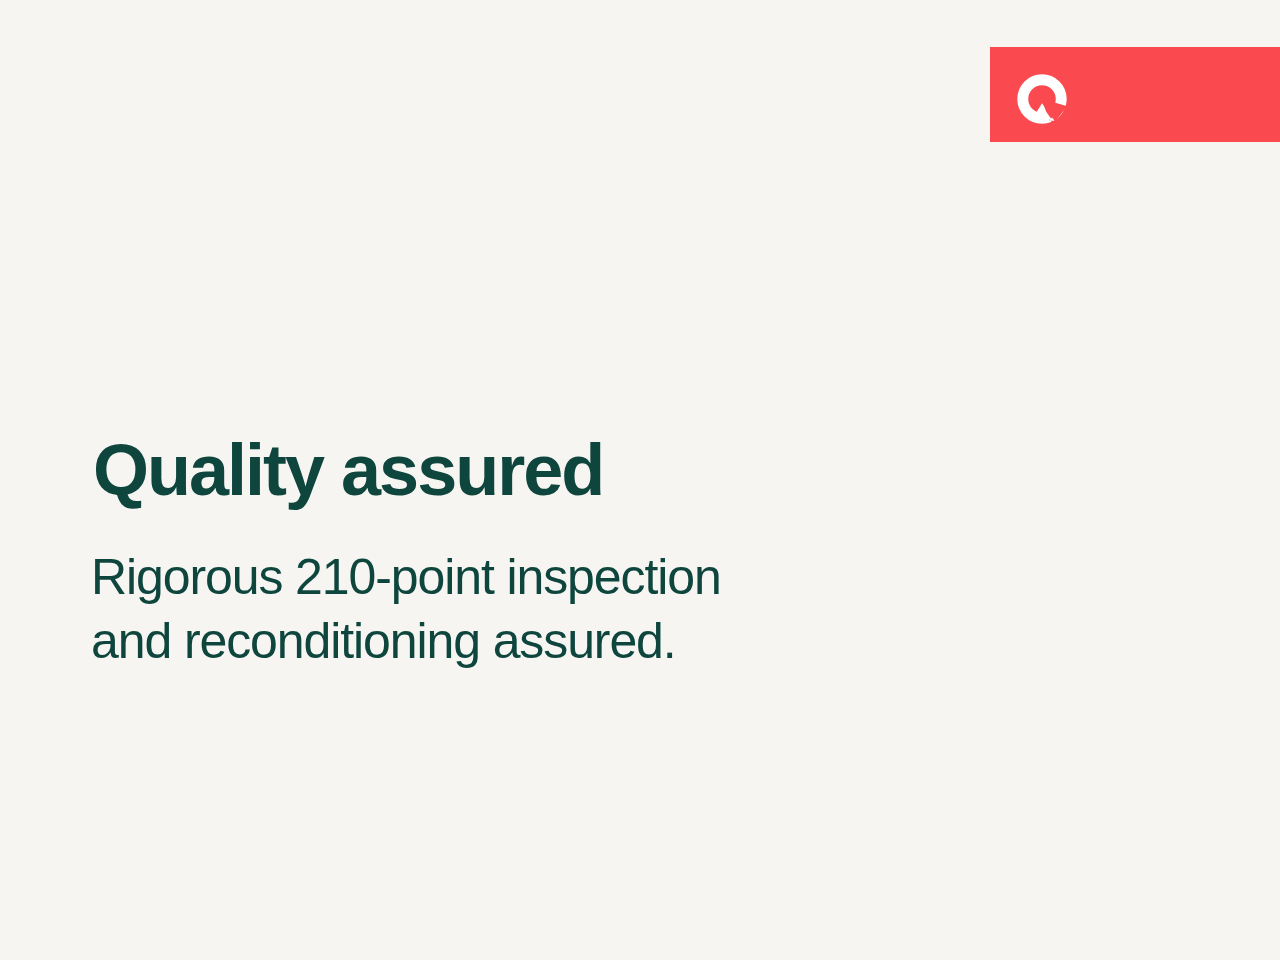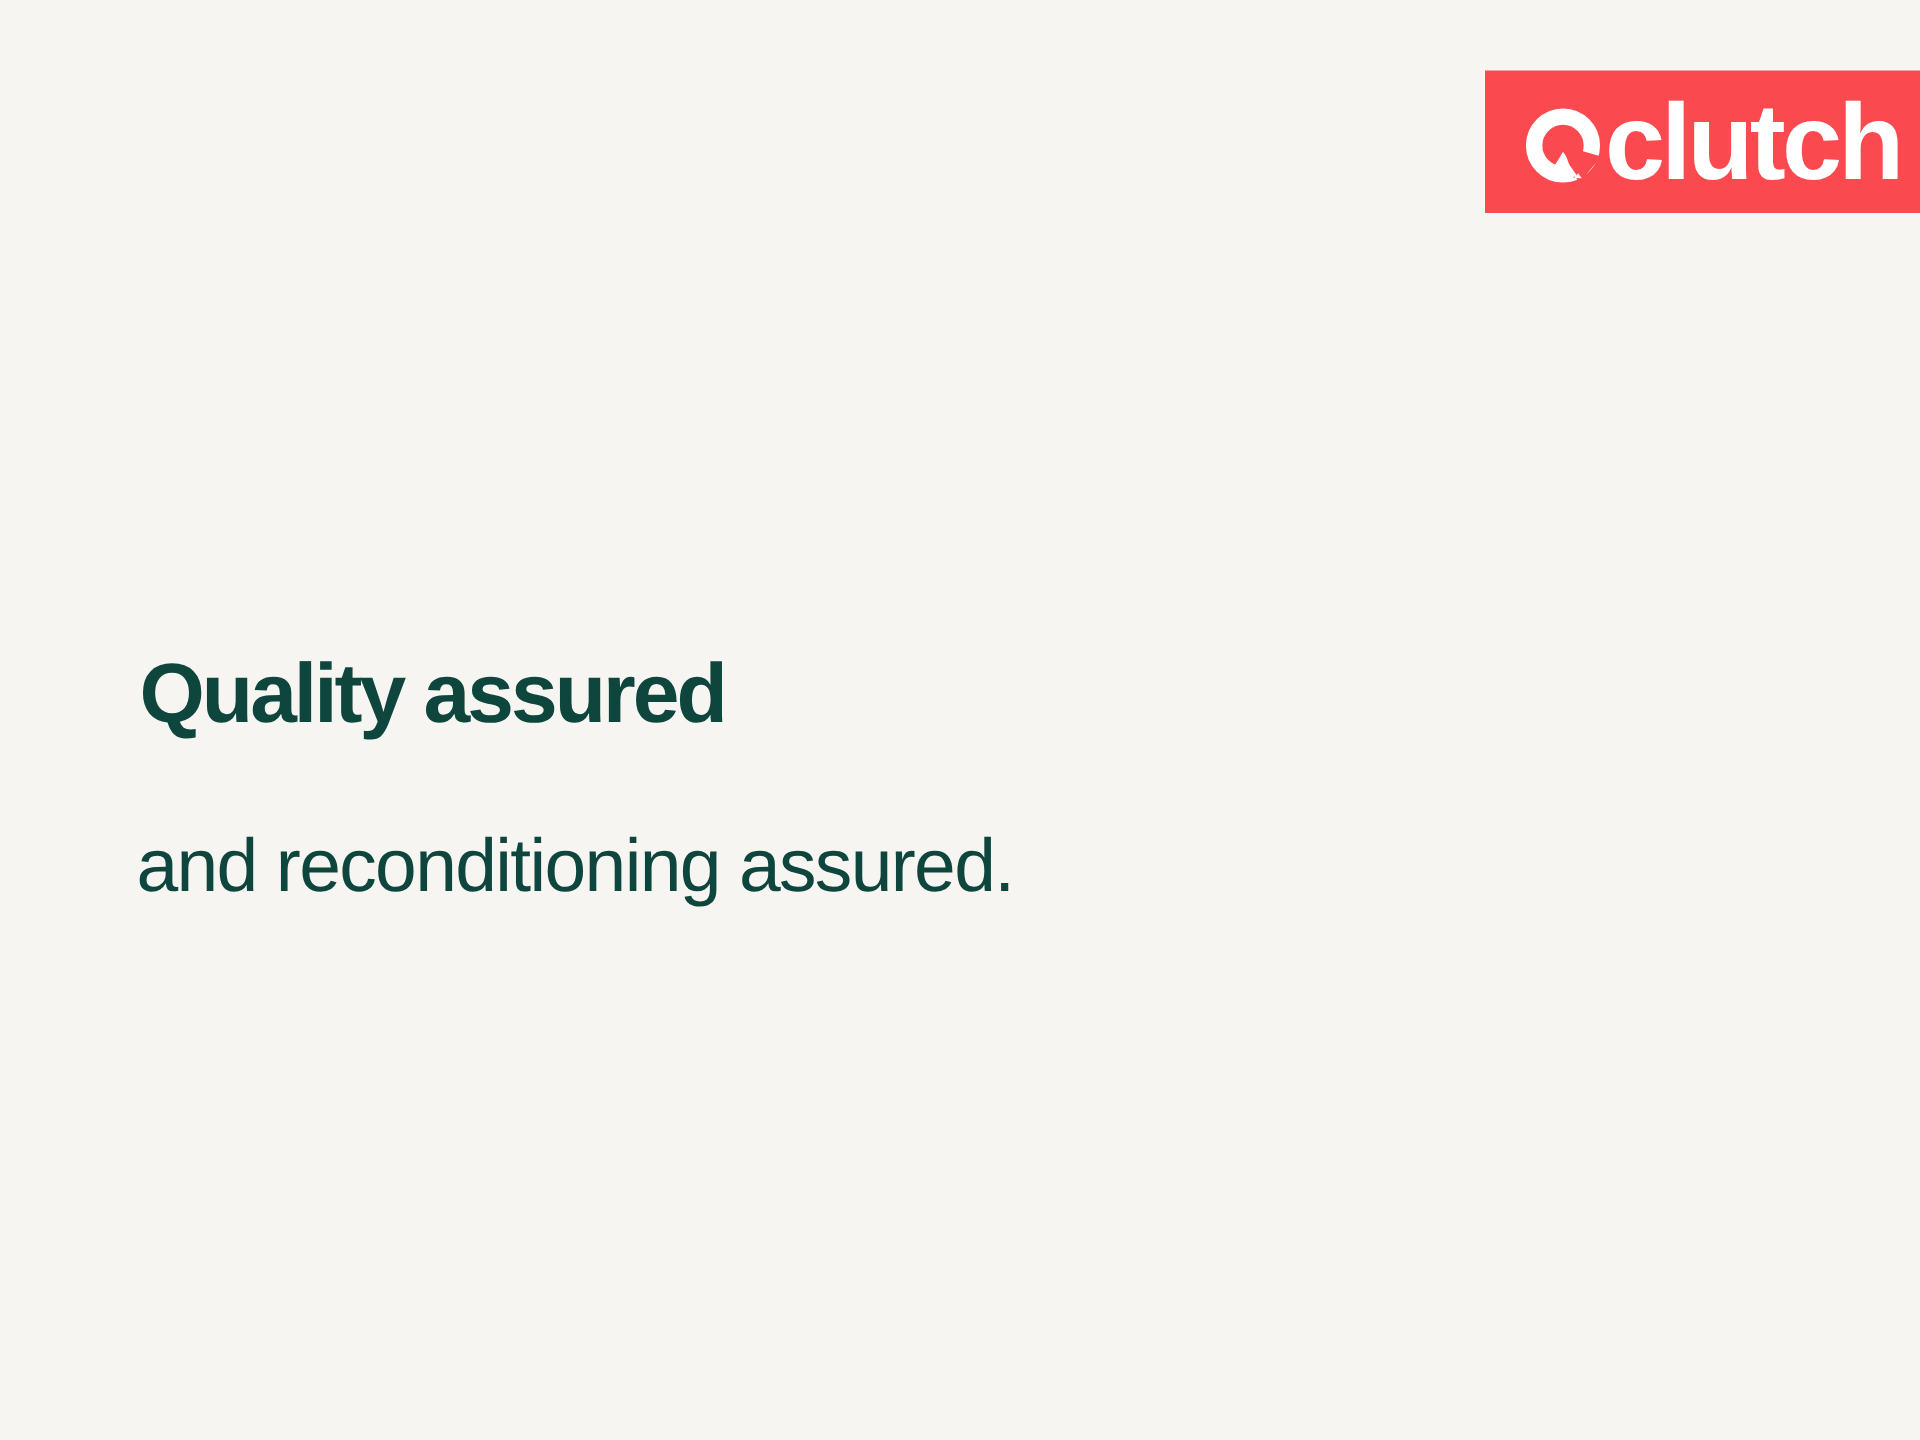--- a/index.html
+++ b/index.html
@@ -78,21 +78,21 @@
     letter-spacing: -0.9px;
     line-height: 1.16;
     margin: 0;
     white-space: nowrap;
   }
 
   .headline {
     position: absolute;
     left: 93px;
     top: 432px;
-    font-size: 56px;
+    font-size: 72px;
     font-weight: 700;
     color: #0e463e;
     letter-spacing: -2.0px;
     line-height: 1.08;
     margin: 0;
     white-space: nowrap;
   }
 
   .subcopy {
     position: absolute;
@@ -134,24 +134,24 @@
 
           <path d="M50 50 L99 64 L70 99 Z" fill="#fa4a50"></path>
 
           <path d="M50 58 L74 92 L30 92 Z" fill="#ffffff"></path>
 
           <path d="M50 52 L86 66 L64 92 Z" fill="#fa4a50"></path>
 
           <path d="M49 62 L69 90 L29 90 Z" fill="#ffffff"></path>
         </svg>
       </span>
-      <span class="wordmark-text">clutch</span>
     </div>
   </div>
 
 
   <h1 class="headline">Quality assured</h1>
 
   <p class="subcopy">
+    <span class="line">Rigorous 210-point inspection</span>
     <span class="line">and reconditioning assured.</span>
   </p>
 
 </div>
 
 </body></html>

